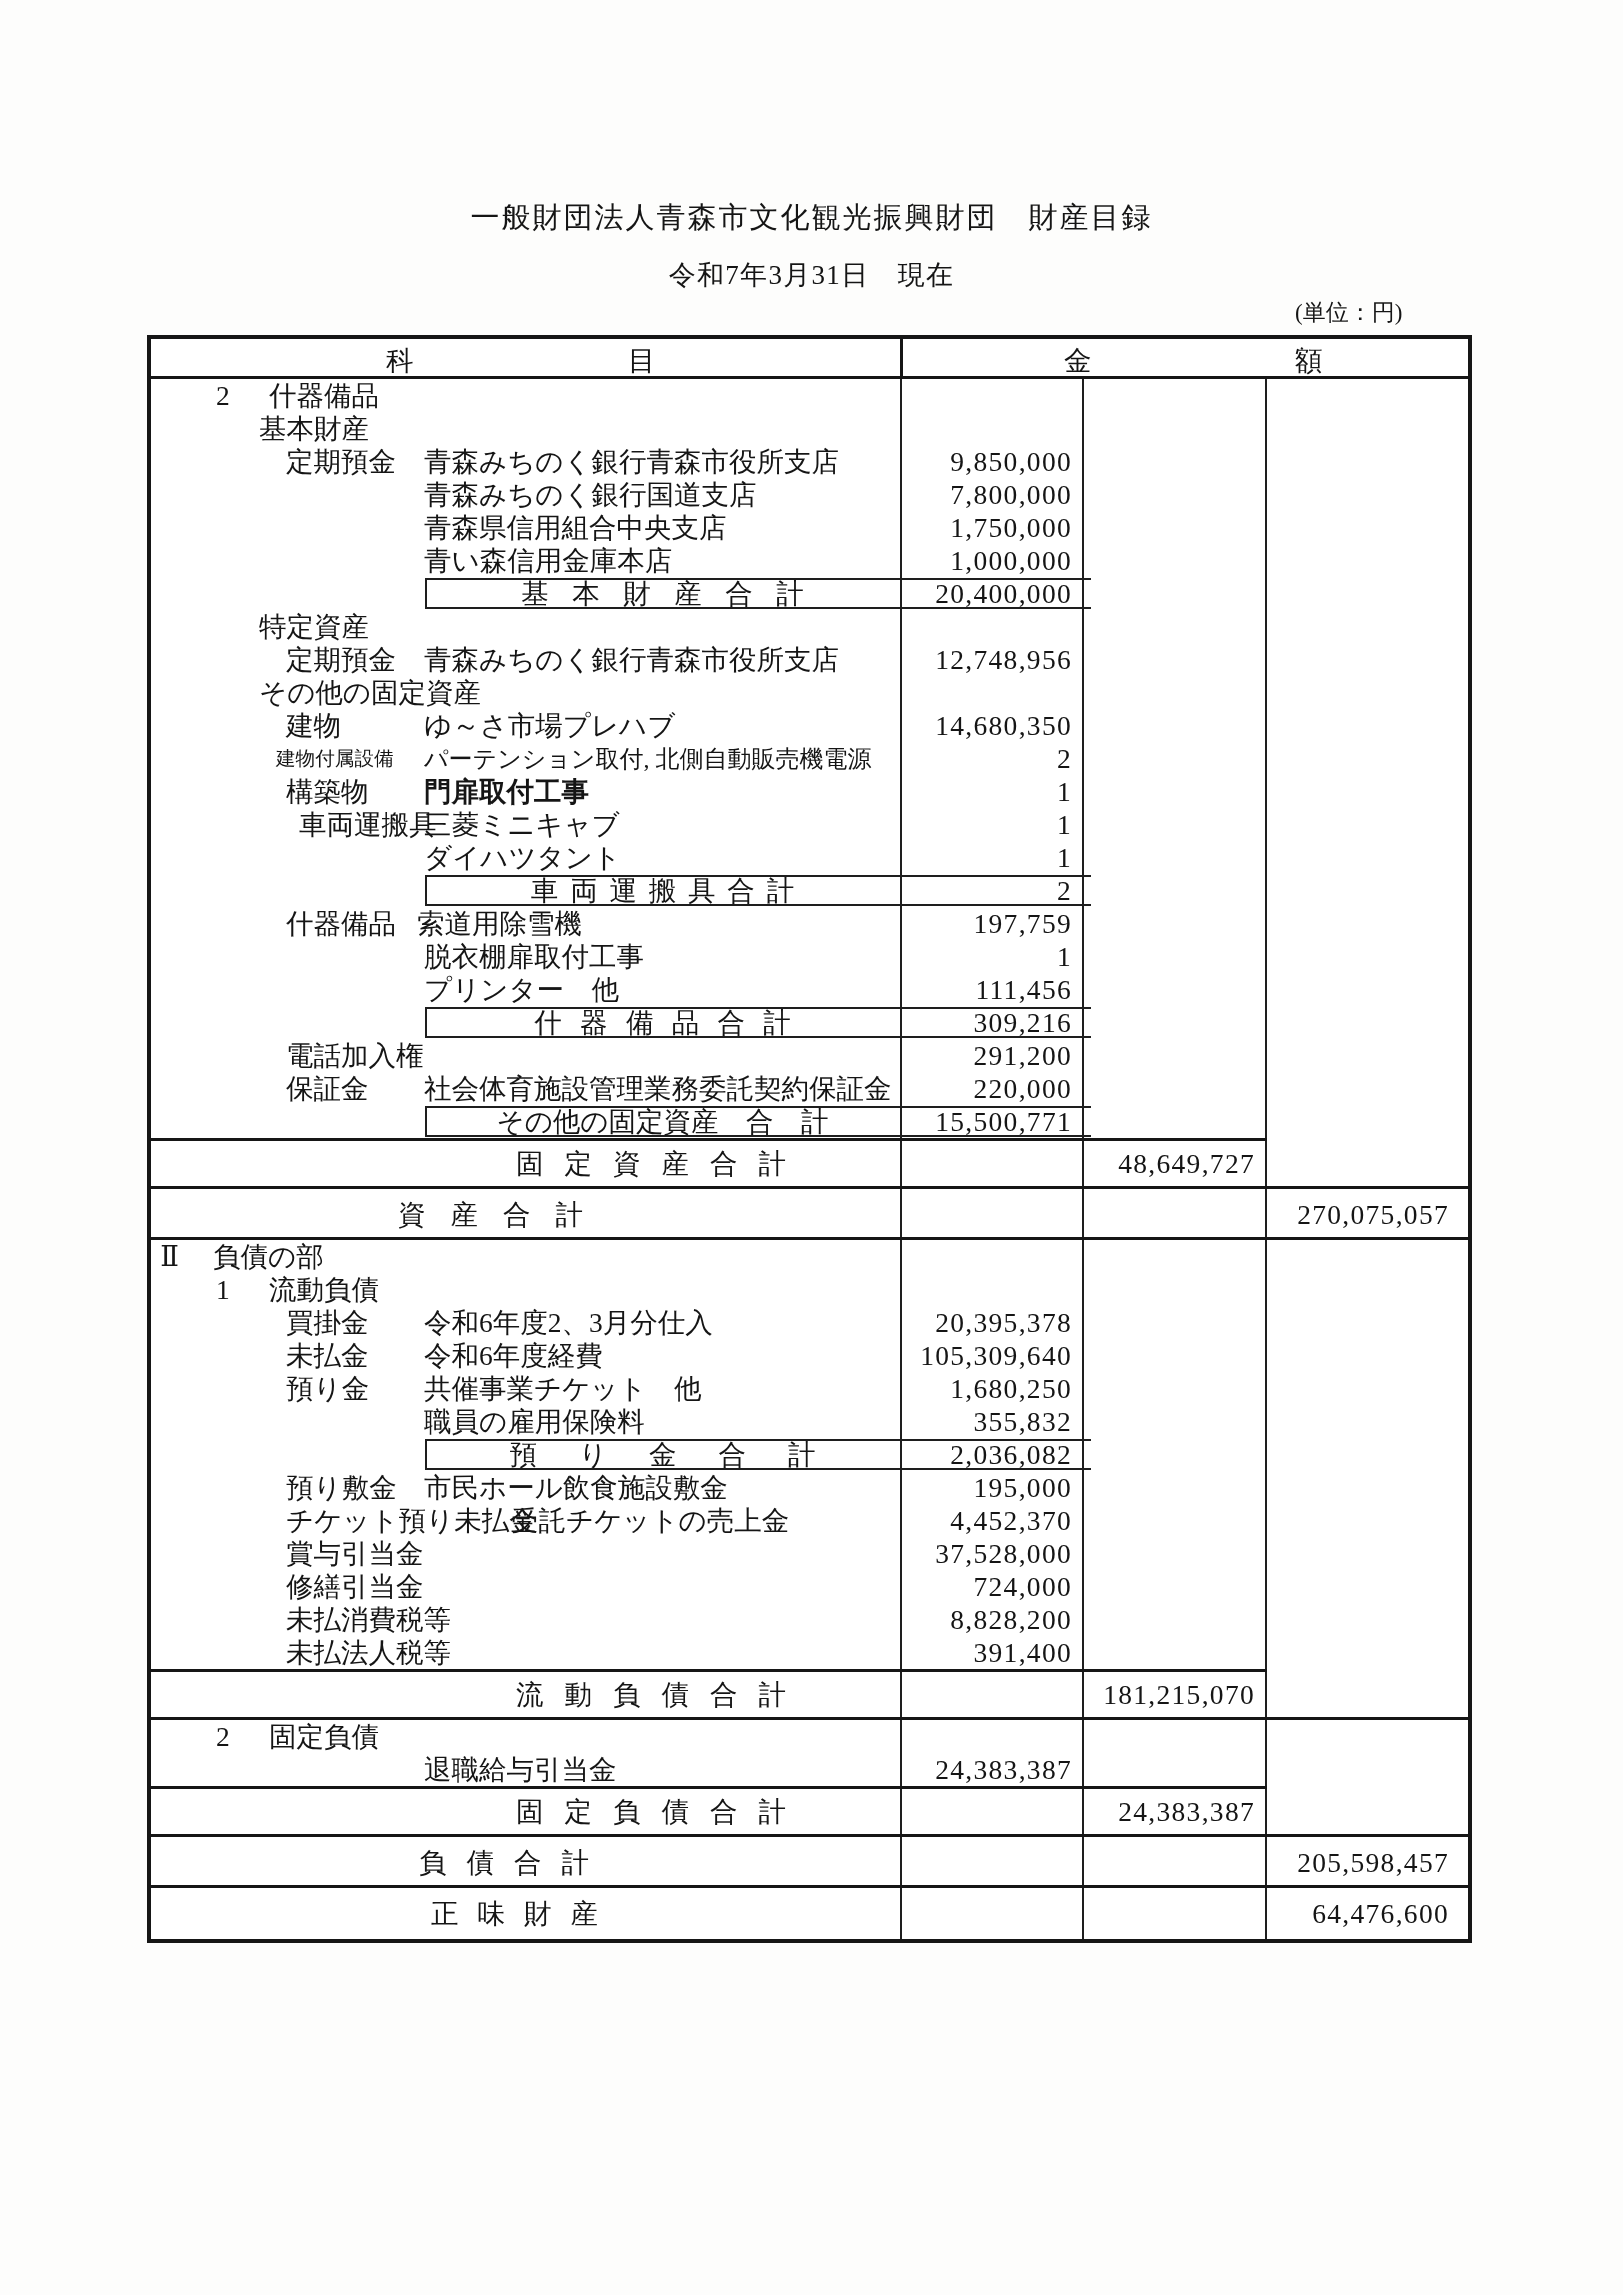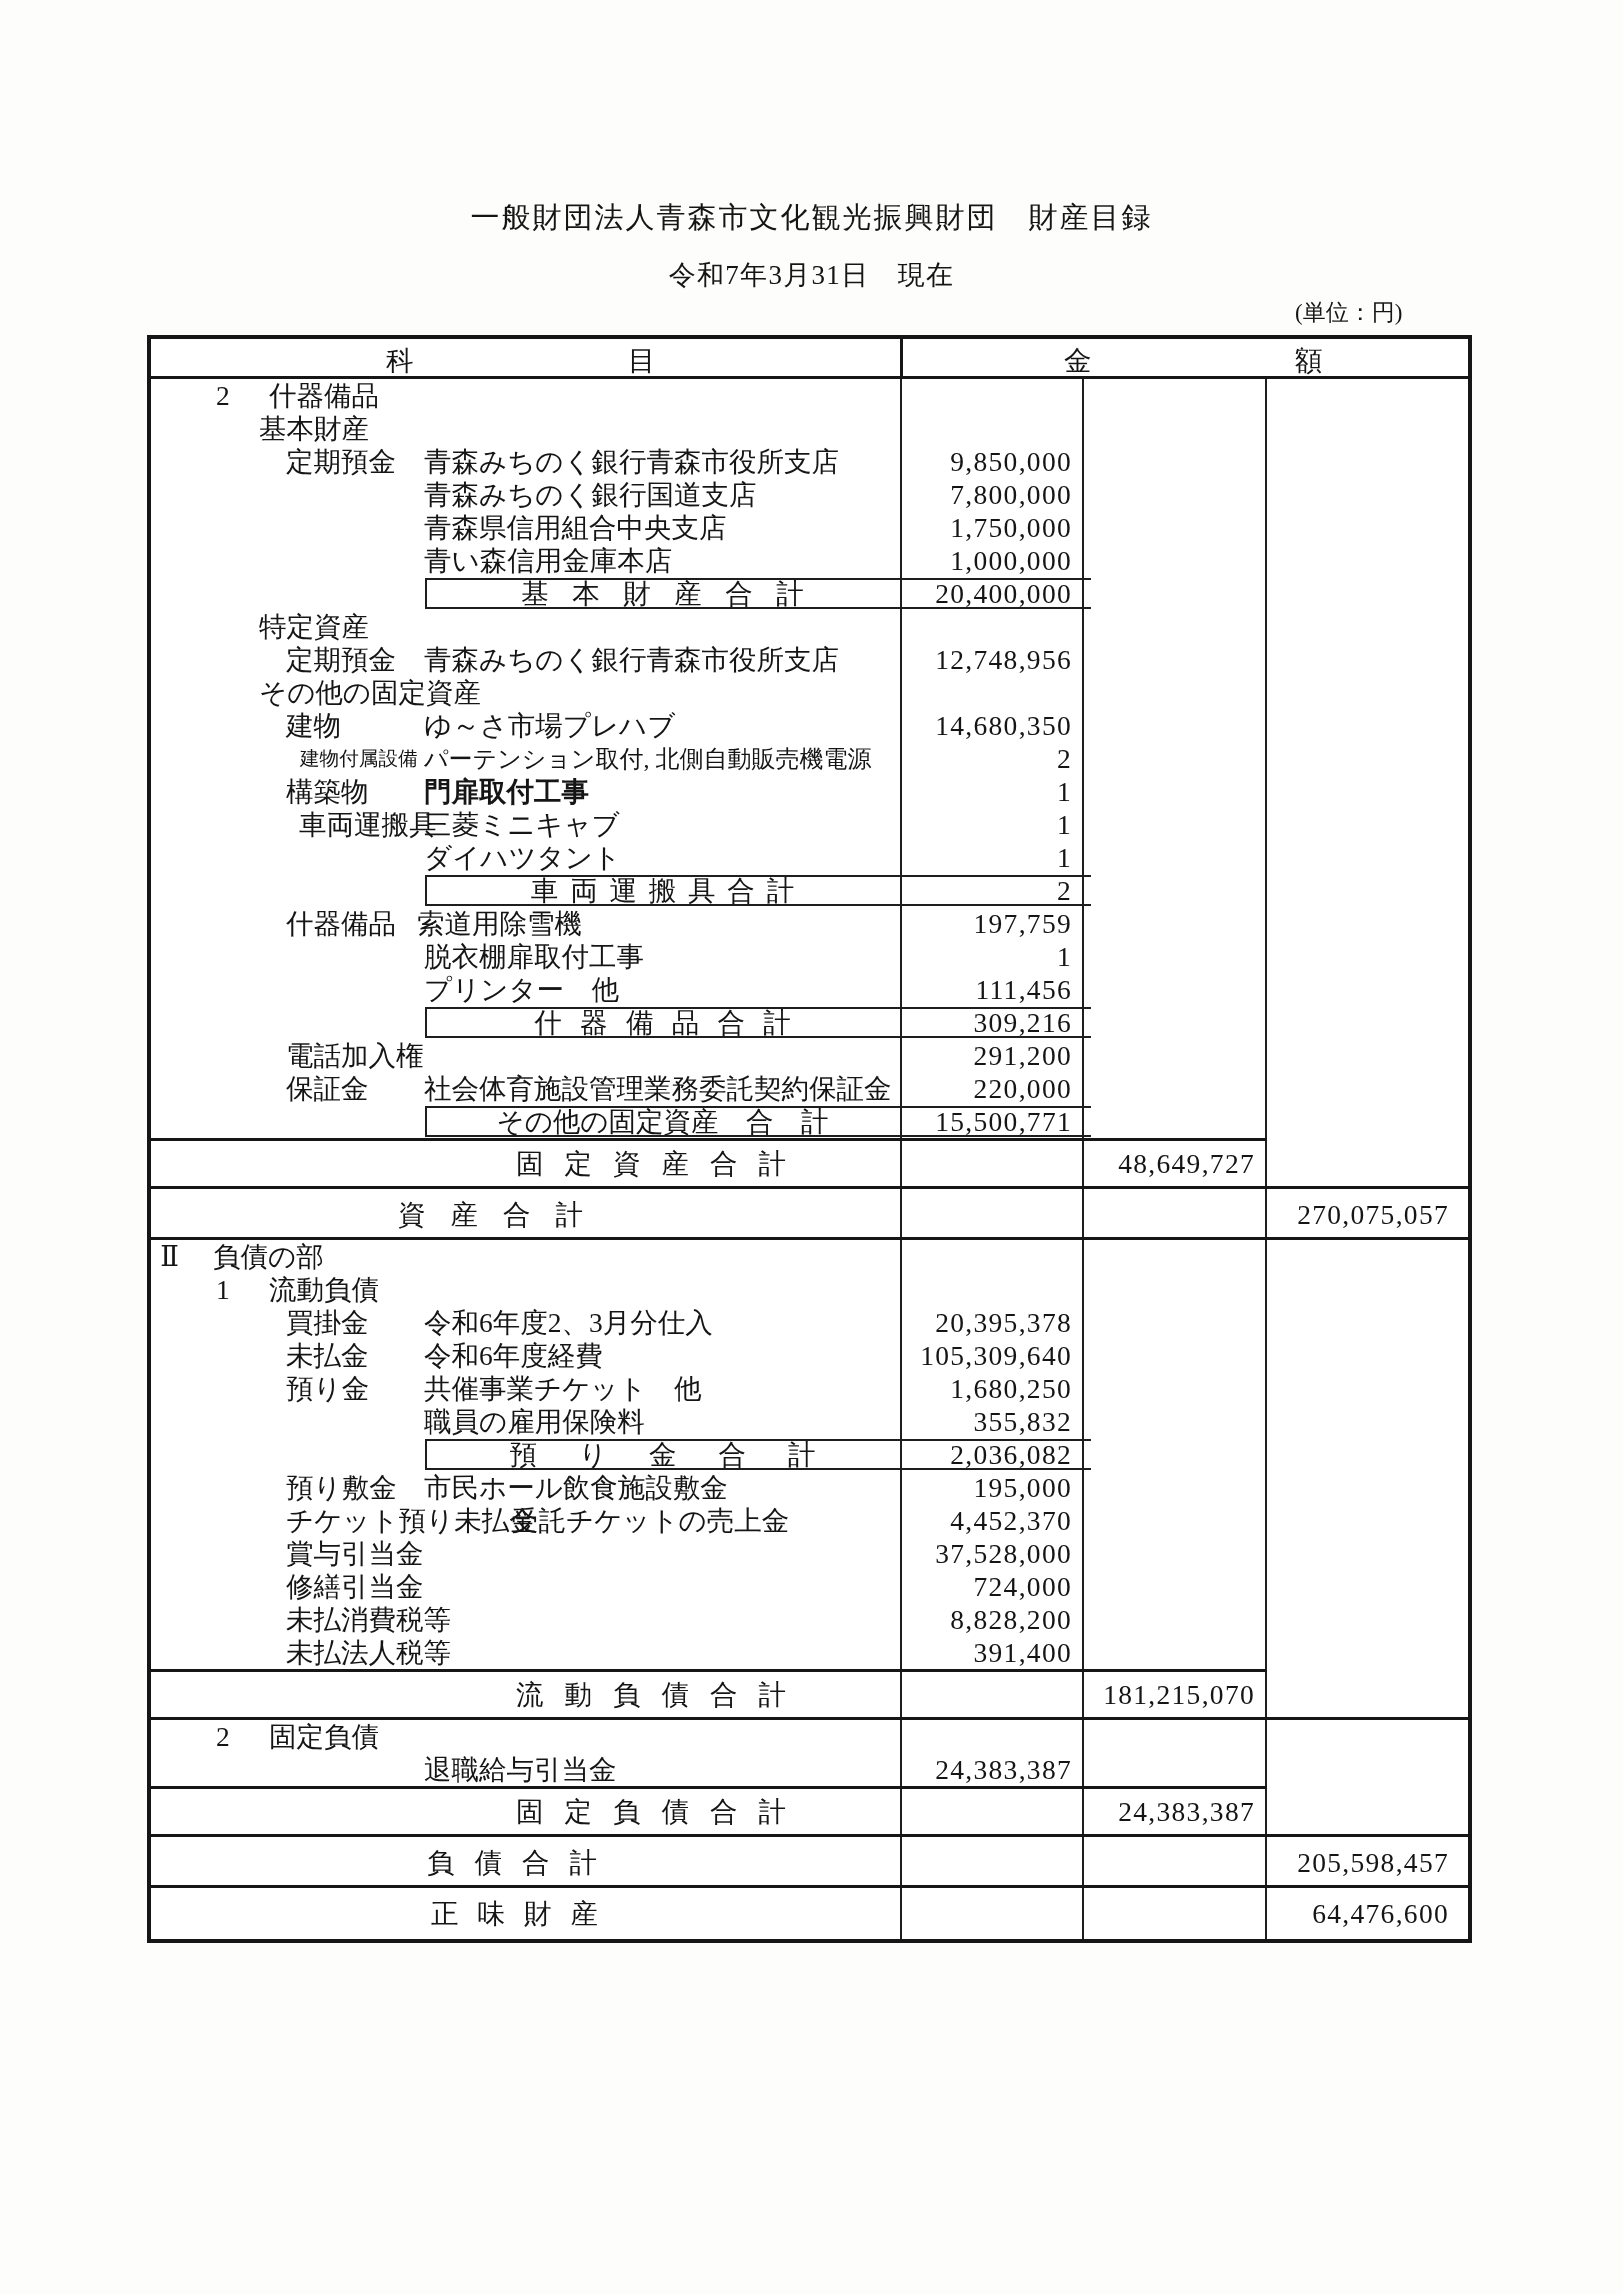--- a/index.html
+++ b/index.html
@@ -21,21 +21,21 @@
   .hd1{position:absolute;top:0;bottom:0;left:749px;width:3.3px;background:#161616;}
 
   .tbody{position:relative;}
   .v{position:absolute;top:0;bottom:0;width:2px;background:#1e1e1e;}
   .v1{left:749px}.v2{left:931px}.v3{left:1114px}
 
   .row{position:relative;width:100%;height:33px;}
   .row.tall{height:51px;}
   .t{position:absolute;top:50%;transform:translateY(-50%);
      font-size:27.5px;white-space:nowrap;line-height:1;}
-  .t.small{font-size:19.6px;margin-left:24px;}
+  .t.small{font-size:19.6px;}
   .amt{position:absolute;top:50%;transform:translateY(-50%);
      font-size:27.5px;letter-spacing:1.3px;text-align:right;white-space:nowrap;line-height:1;}
   .a1{left:752px;width:169px;}
   .a2{left:934px;width:170px;}
   .a3{left:1117px;width:181px;}
 
   .sum-box{position:absolute;left:274px;right:377px;top:1.3px;bottom:1.3px;
      border:2px solid #1e1e1e;border-right:none;}
   .box-label{position:absolute;left:274px;width:475px;text-align:center;}
 
@@ -247,21 +247,21 @@
           <span class="amt a1">24,383,387</span>
         </div>
         <div class="row tall">
           <div class="lt3"></div>
           <div class="lbf"></div>
           <span class="t" style="left: 365px; letter-spacing: 21px;">固定負債合計</span>
           <span class="amt a2">24,383,387</span>
         </div>
         <div class="row tall">
           <div class="lbf"></div>
-          <span class="t" style="left: 276px; letter-spacing: 20px; text-align: center;">負債合計</span>
+          <span class="t" style="left: 268px; letter-spacing: 20px; text-align: center;">負債合計</span>
           <span class="amt a3">205,598,457</span>
         </div>
         <div class="row tall">
           <span class="t" style="left: 280px; letter-spacing: 19px;">正味財産</span>
           <span class="amt a3">64,476,600</span>
         </div>
       </div>
   </div>
 </div>
 

